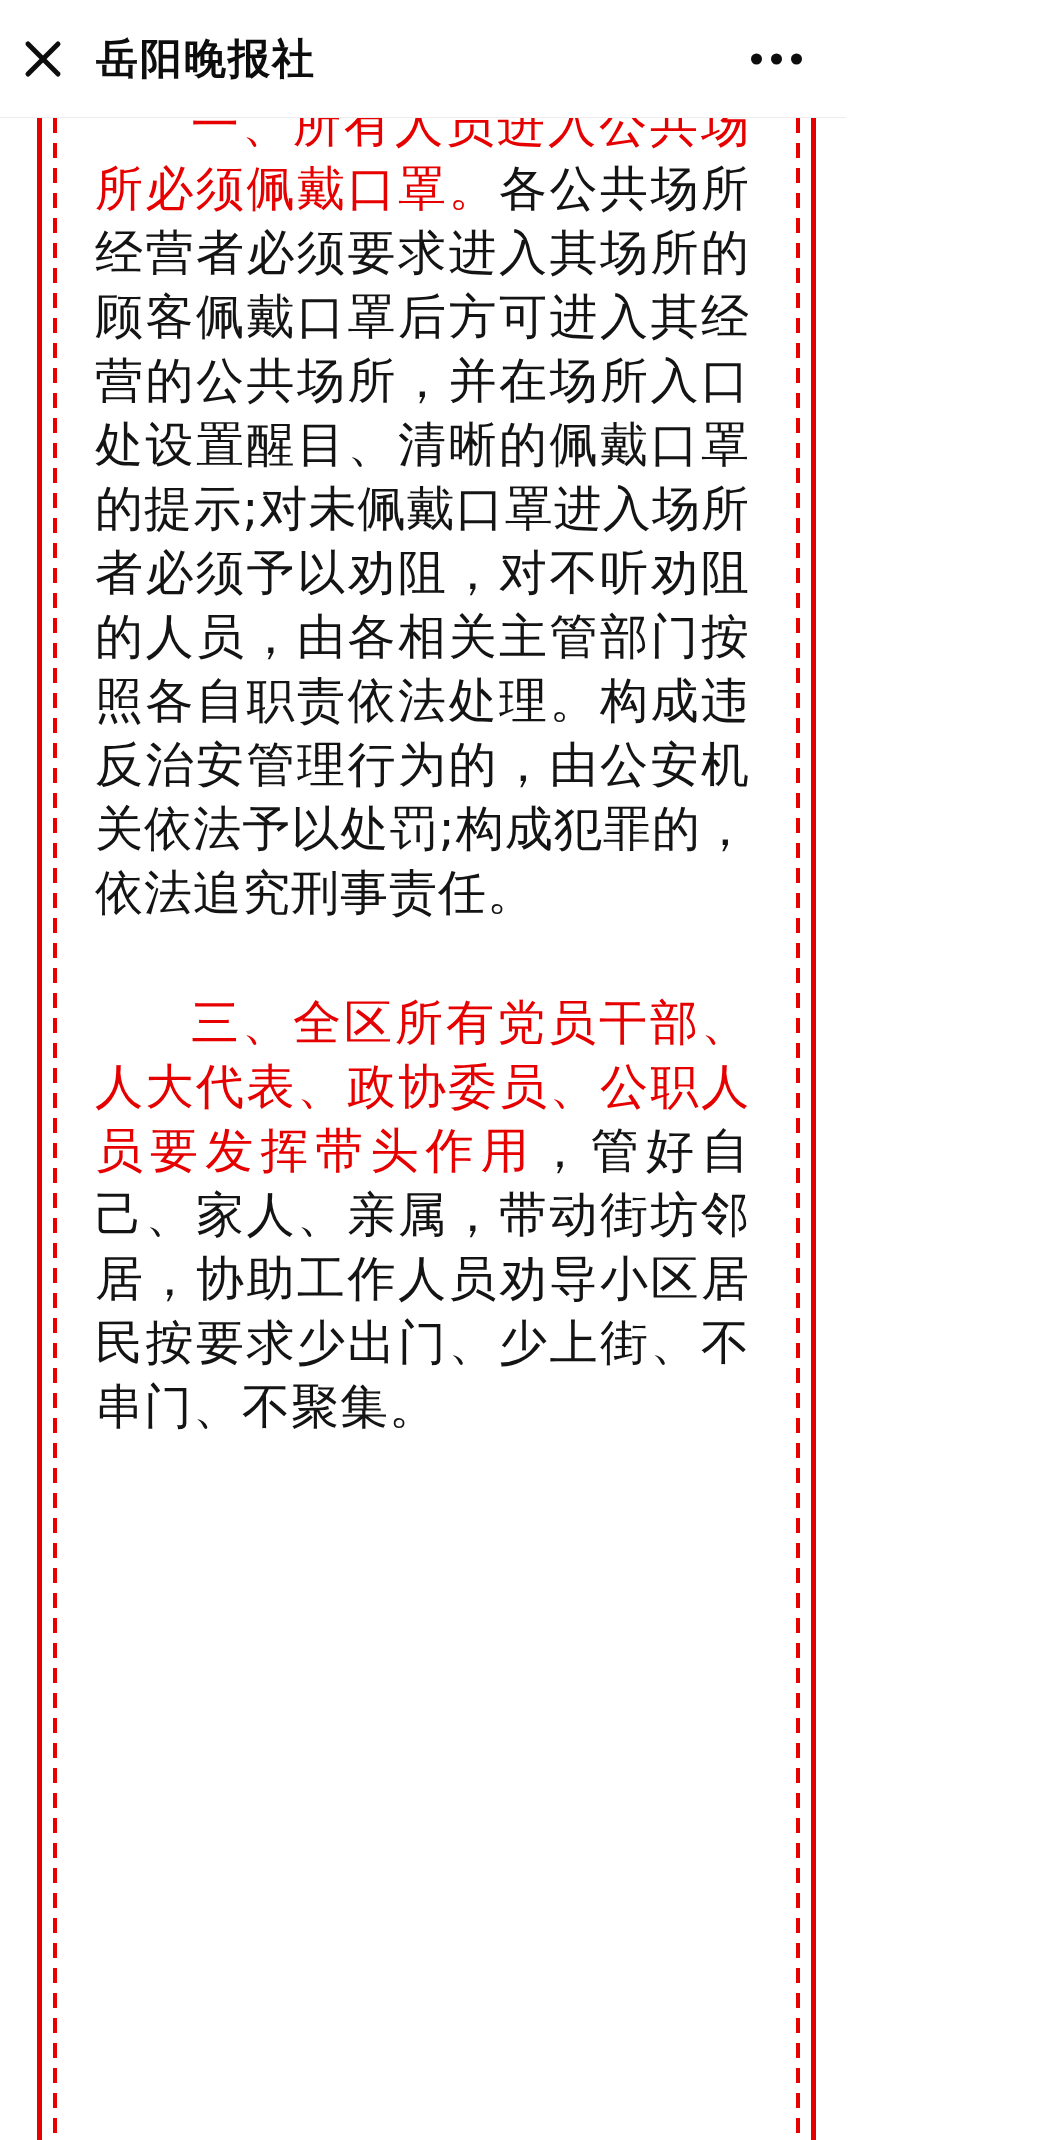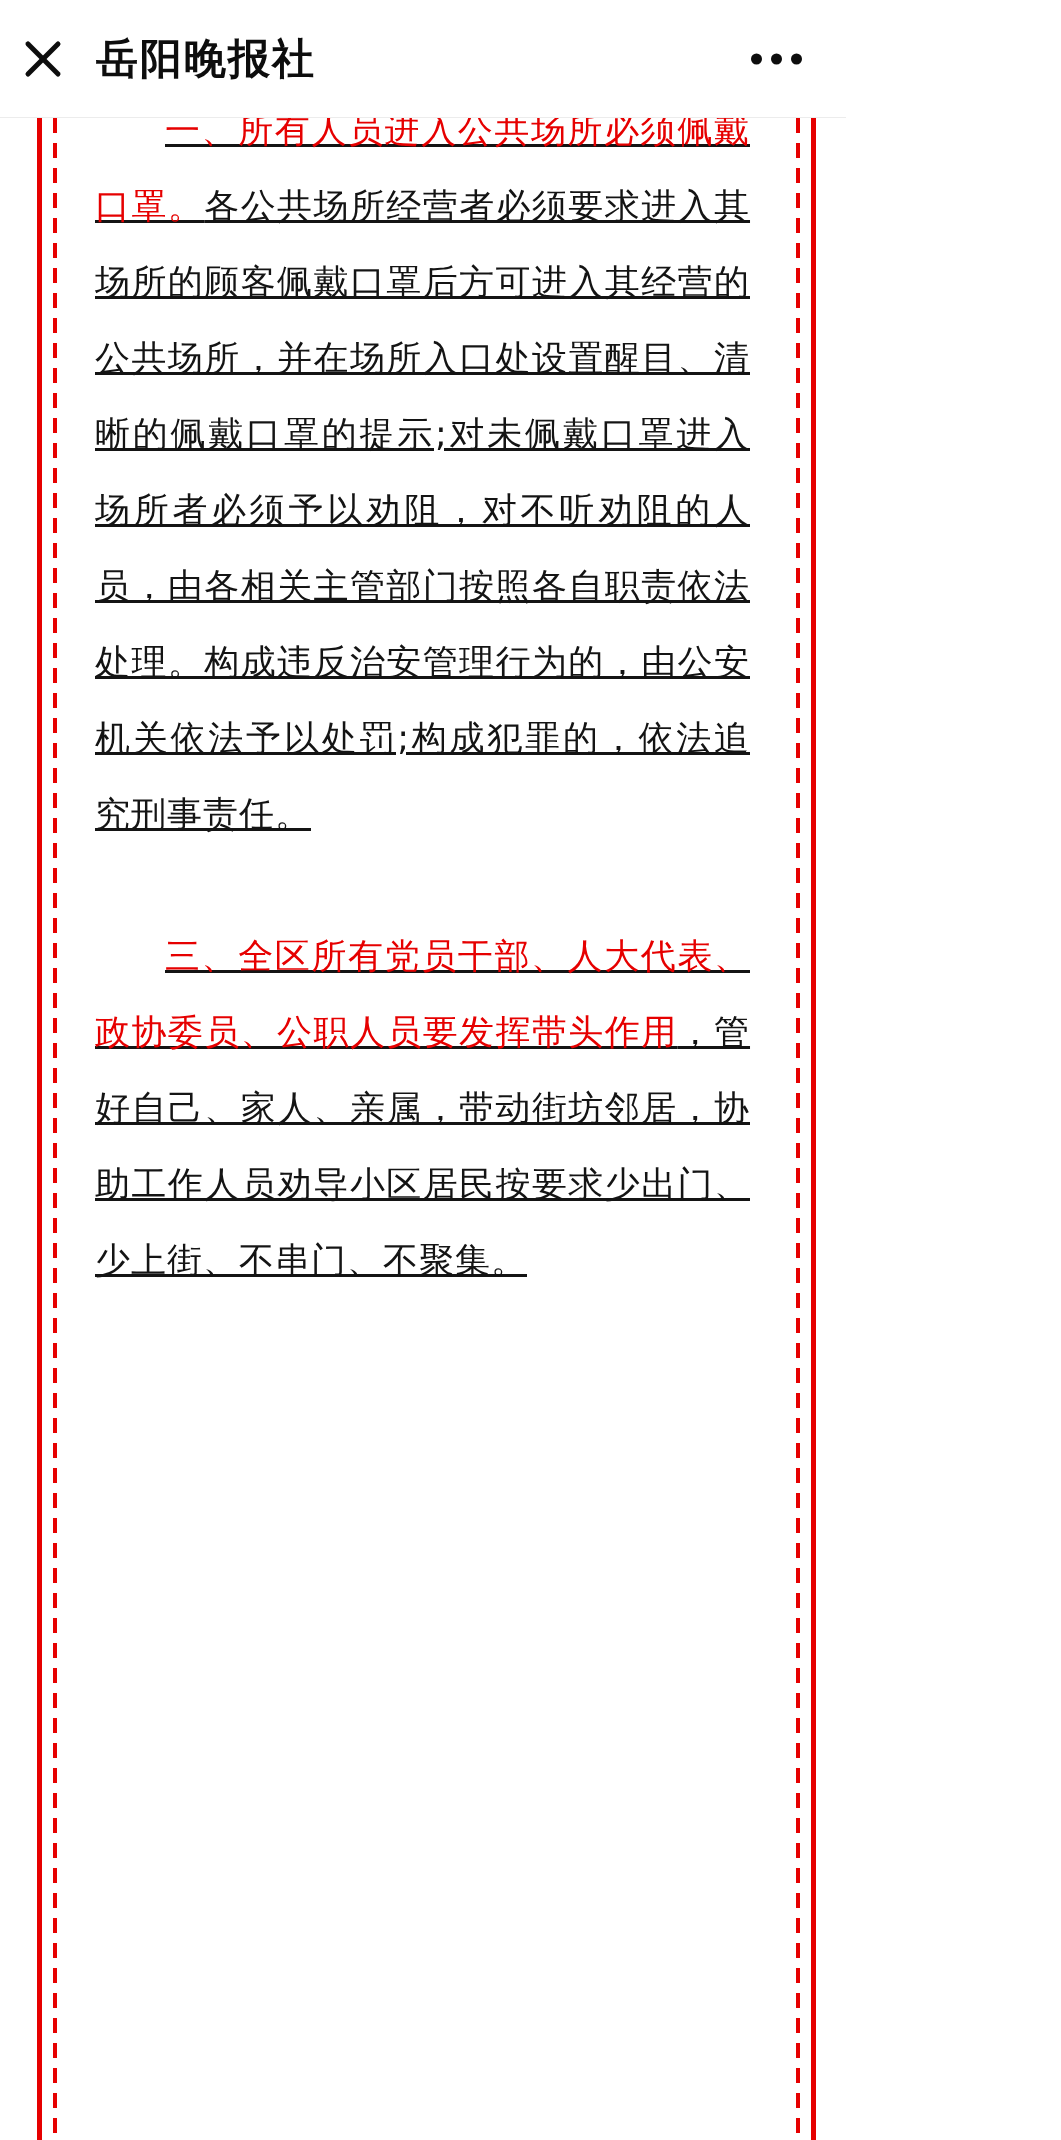--- a/index.html
+++ b/index.html
@@ -74,29 +74,28 @@
     background: repeating-linear-gradient(to bottom, #e60000 0 15px, transparent 15px 25px); }
   .rule.solid-right  { right: 30px; width: 5px; background: #e60000; }
 
   .article-text {
     position: absolute;
     left: 95px;
     right: 96px;
     top: 0;
   }
   .para {
-    font-size: 35px;
-    line-height: 76px;
+    font-size: 48px;
+    line-height: 64px;
     color: #141414;
     text-align: justify;
     text-indent: 2em;
     margin-bottom: 66px;
     letter-spacing: 1px;
     word-break: break-all;
-    text-decoration: underline;
   }
   .para:first-child { margin-top: -26px; }
   .para .lead { color: #e60000; }
 </style>
 </head>
 <body>
 
 <div class="screen">
 
   <header class="header">

